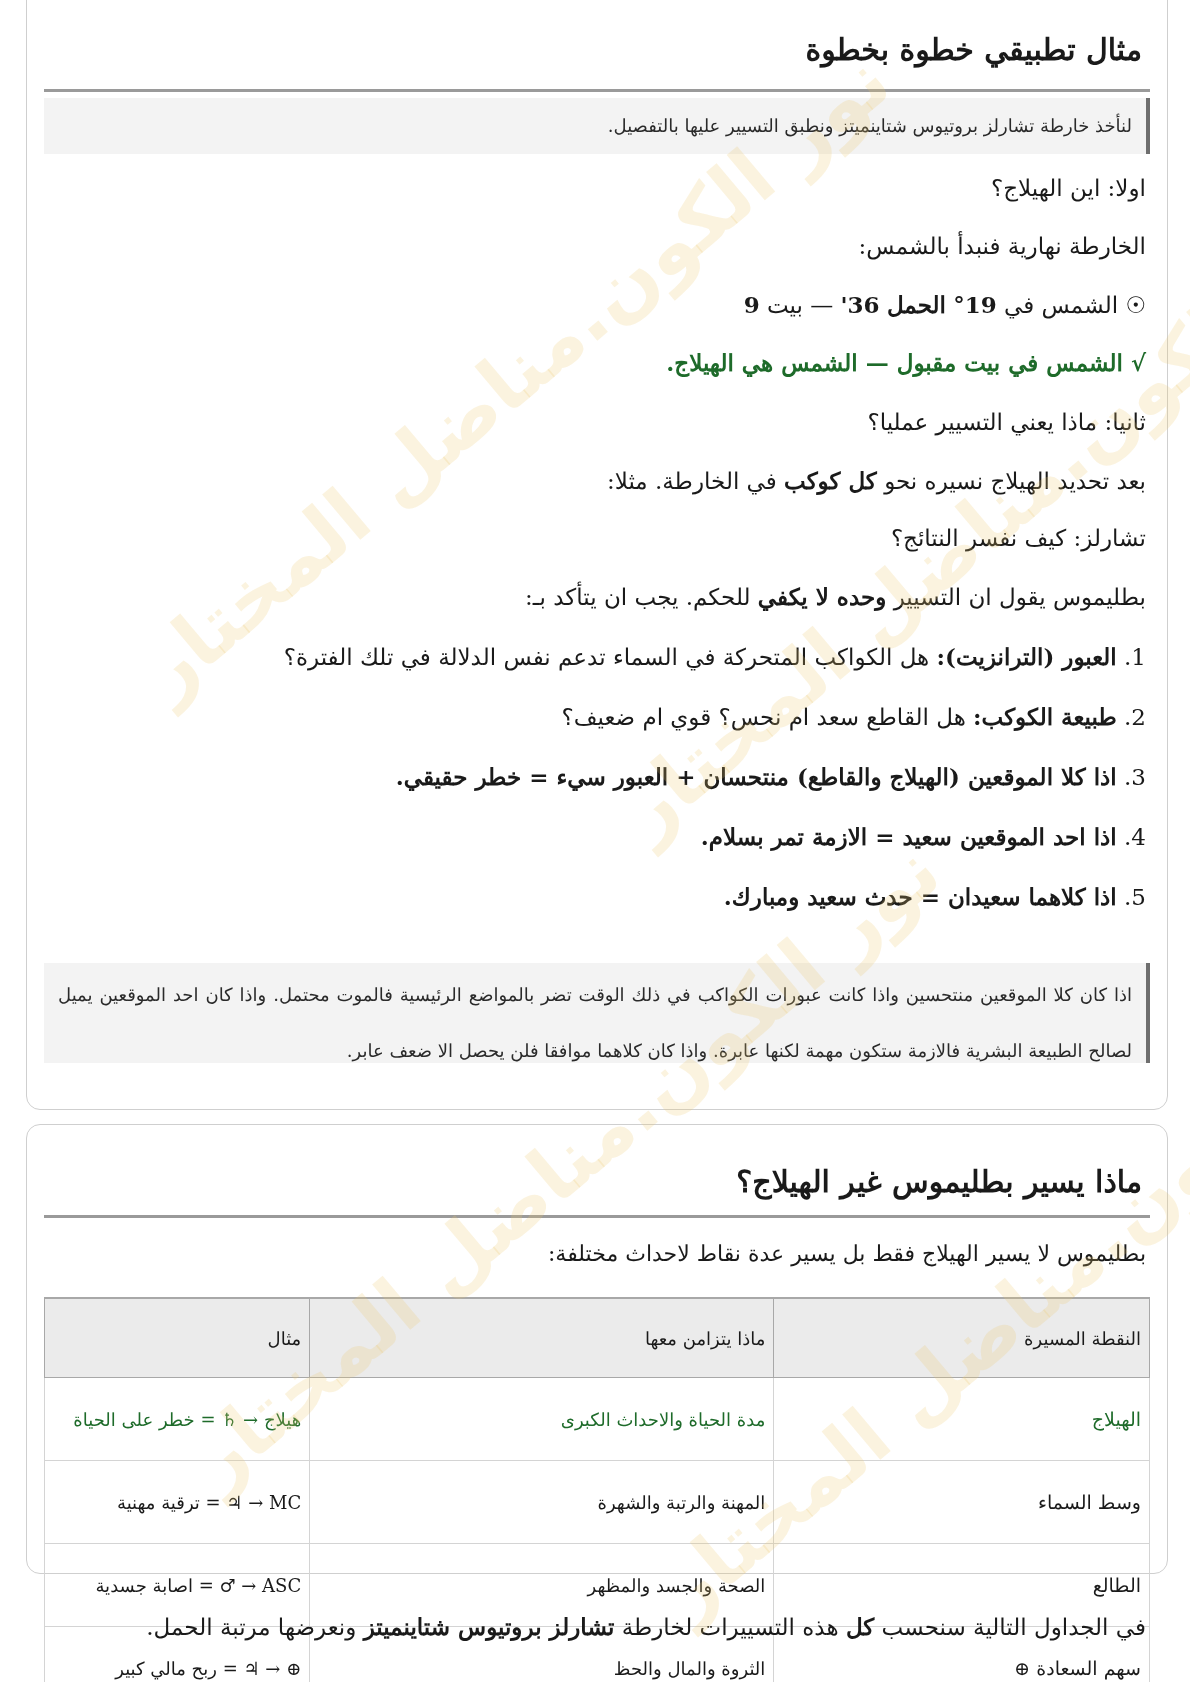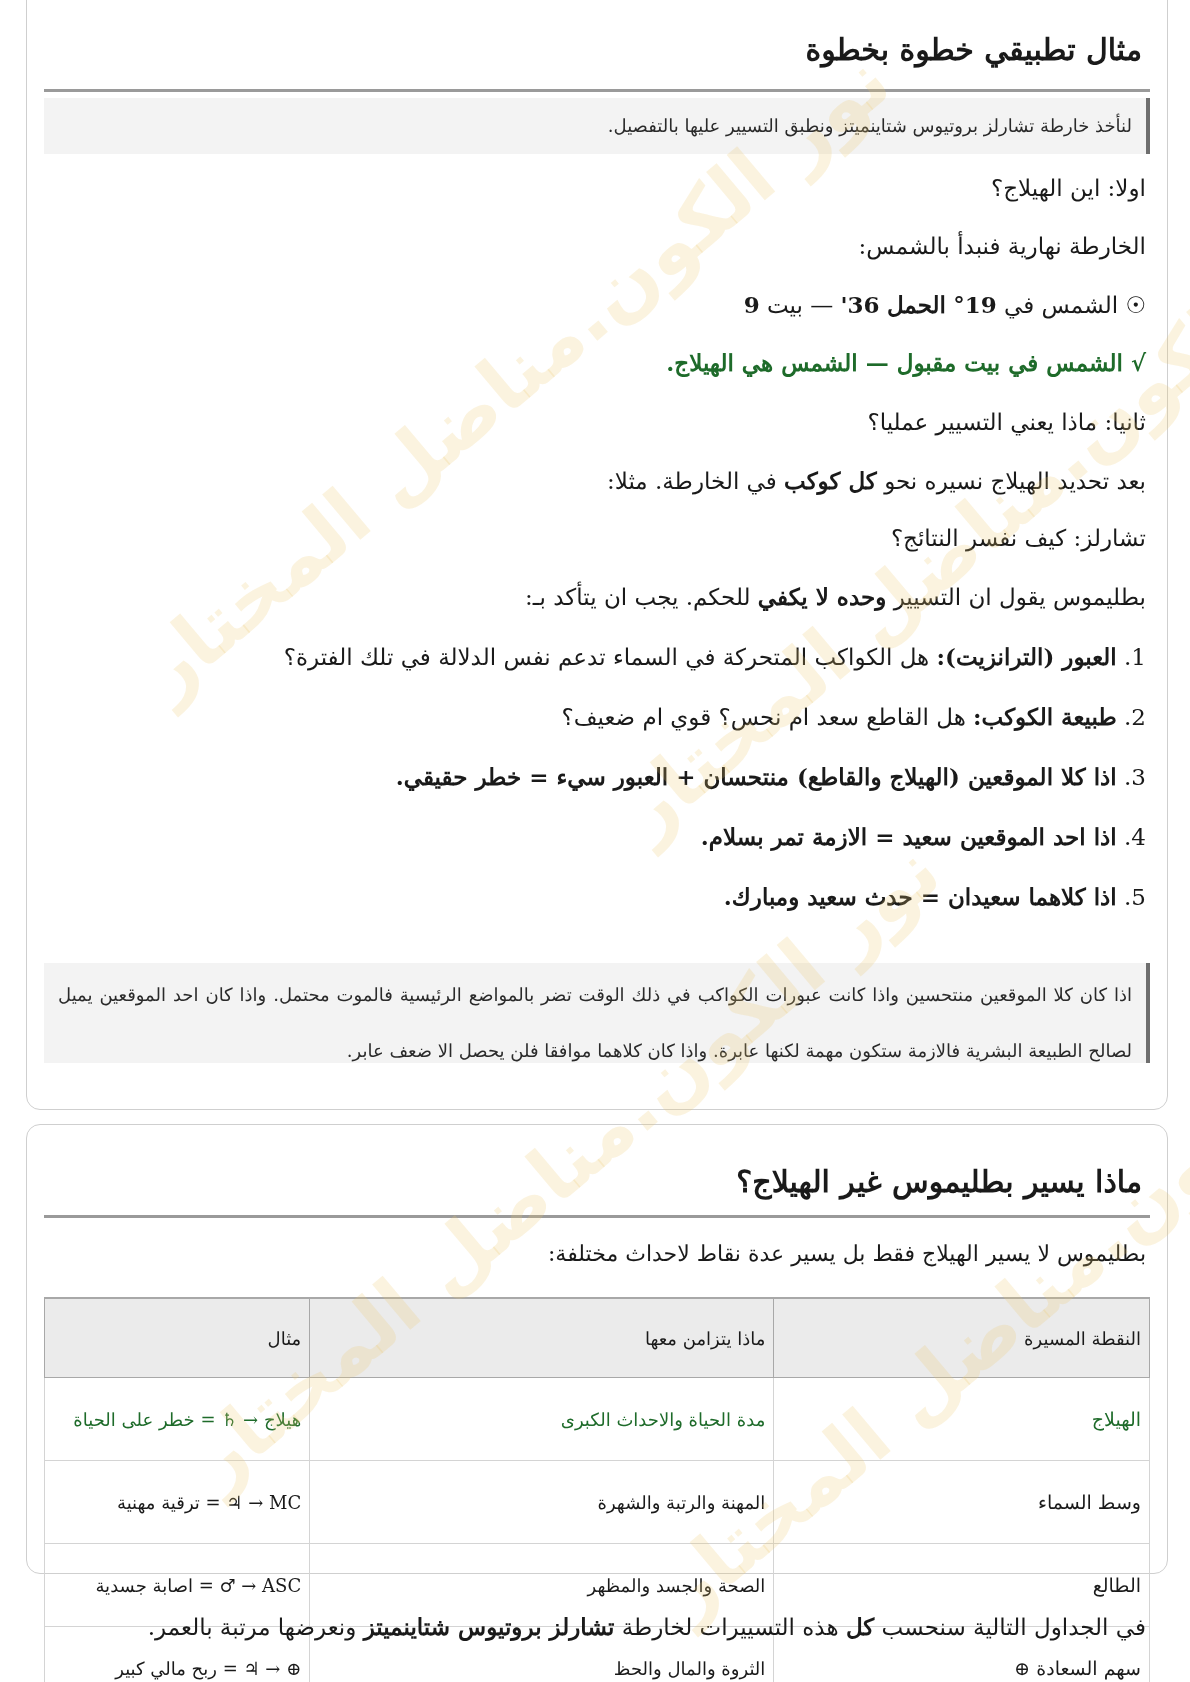--- a/index.html
+++ b/index.html
@@ -164,21 +164,21 @@
           <td>⊕ → ♃ = ربح مالي كبير</td>
         </tr>
       </tbody>
     </table>
 
     <div class="line" style="top:490px; font-size:23px;">
       <span>في الجداول التالية سنحسب</span>
       <span class="b">كل</span>
       <span>هذه التسييرات لخارطة</span>
       <span class="b">تشارلز بروتيوس شتاينميتز</span>
-      <span>ونعرضها مرتبة بالعمر.</span>
+      <span>ونعرضها مرتبة الحمل.</span>
     </div>
   </div>
 </div>
 
 <div class="watermark" style="left:40px; top:330px; font-size:78px; transform:rotate(-40deg);">نور الكون.مناضل المختار</div>
 <div class="watermark" style="left:520px; top:470px; font-size:78px; transform:rotate(-40deg);">نور الكون.مناضل المختار</div>
 <div class="watermark" style="left:90px; top:1120px; font-size:78px; transform:rotate(-40deg);">نور الكون.مناضل المختار</div>
 <div class="watermark" style="left:560px; top:1250px; font-size:78px; transform:rotate(-40deg);">نور الكون.مناضل المختار</div>
 
 </body></html>

